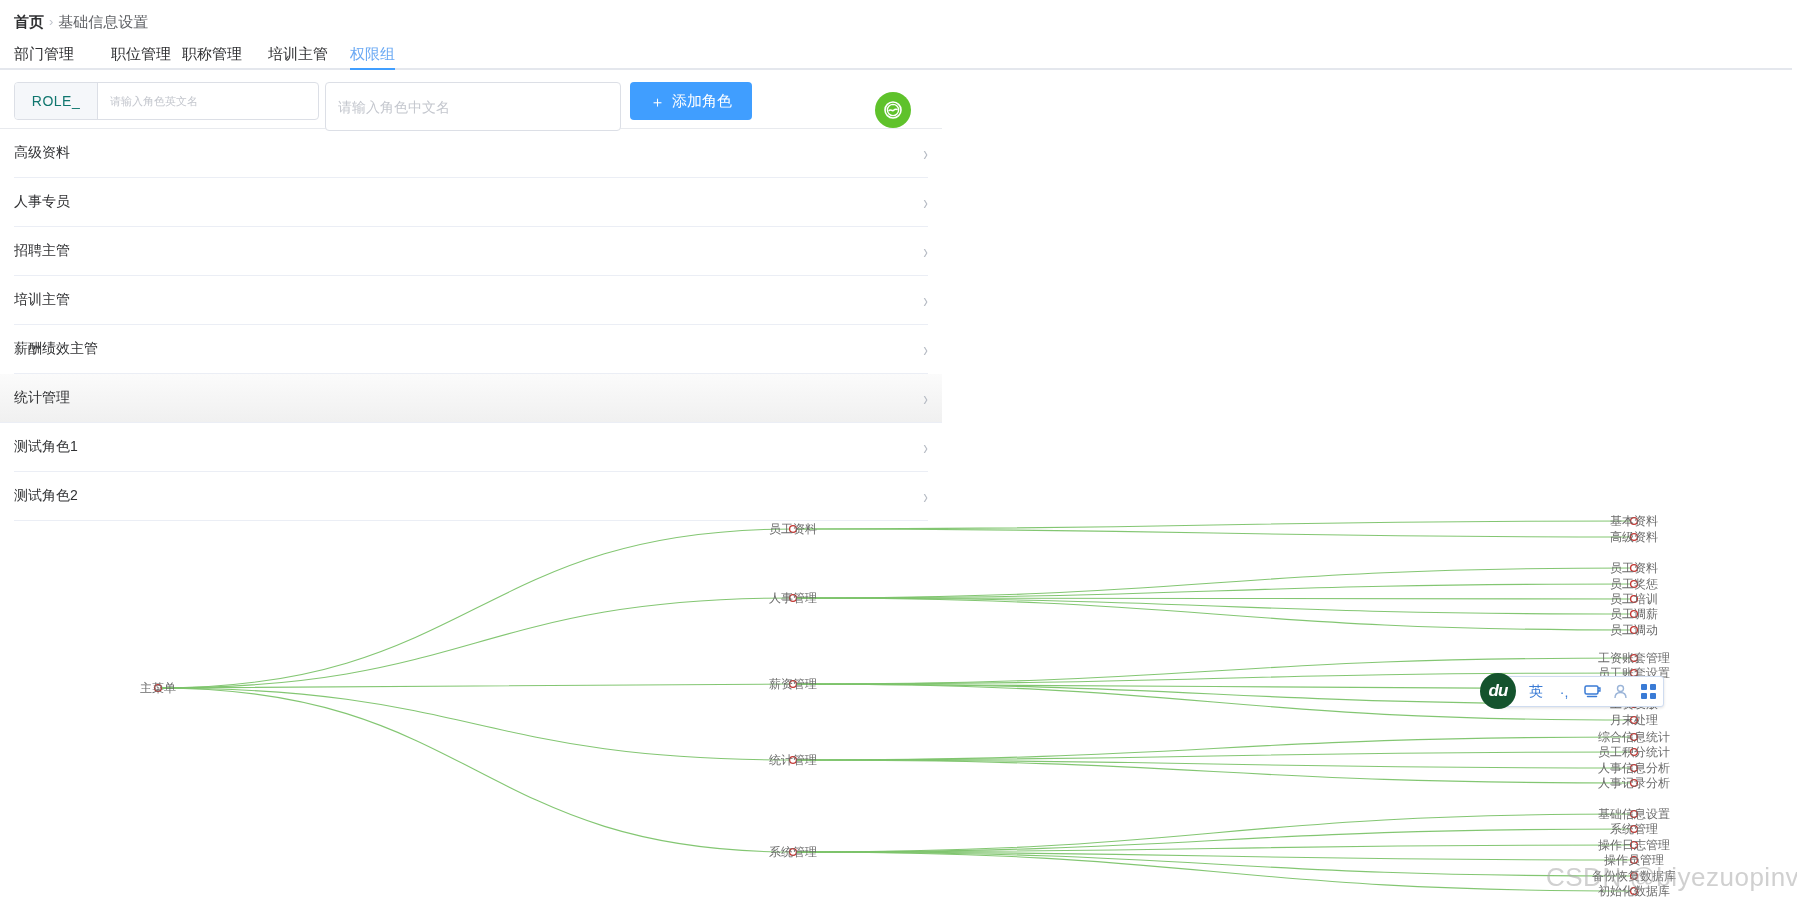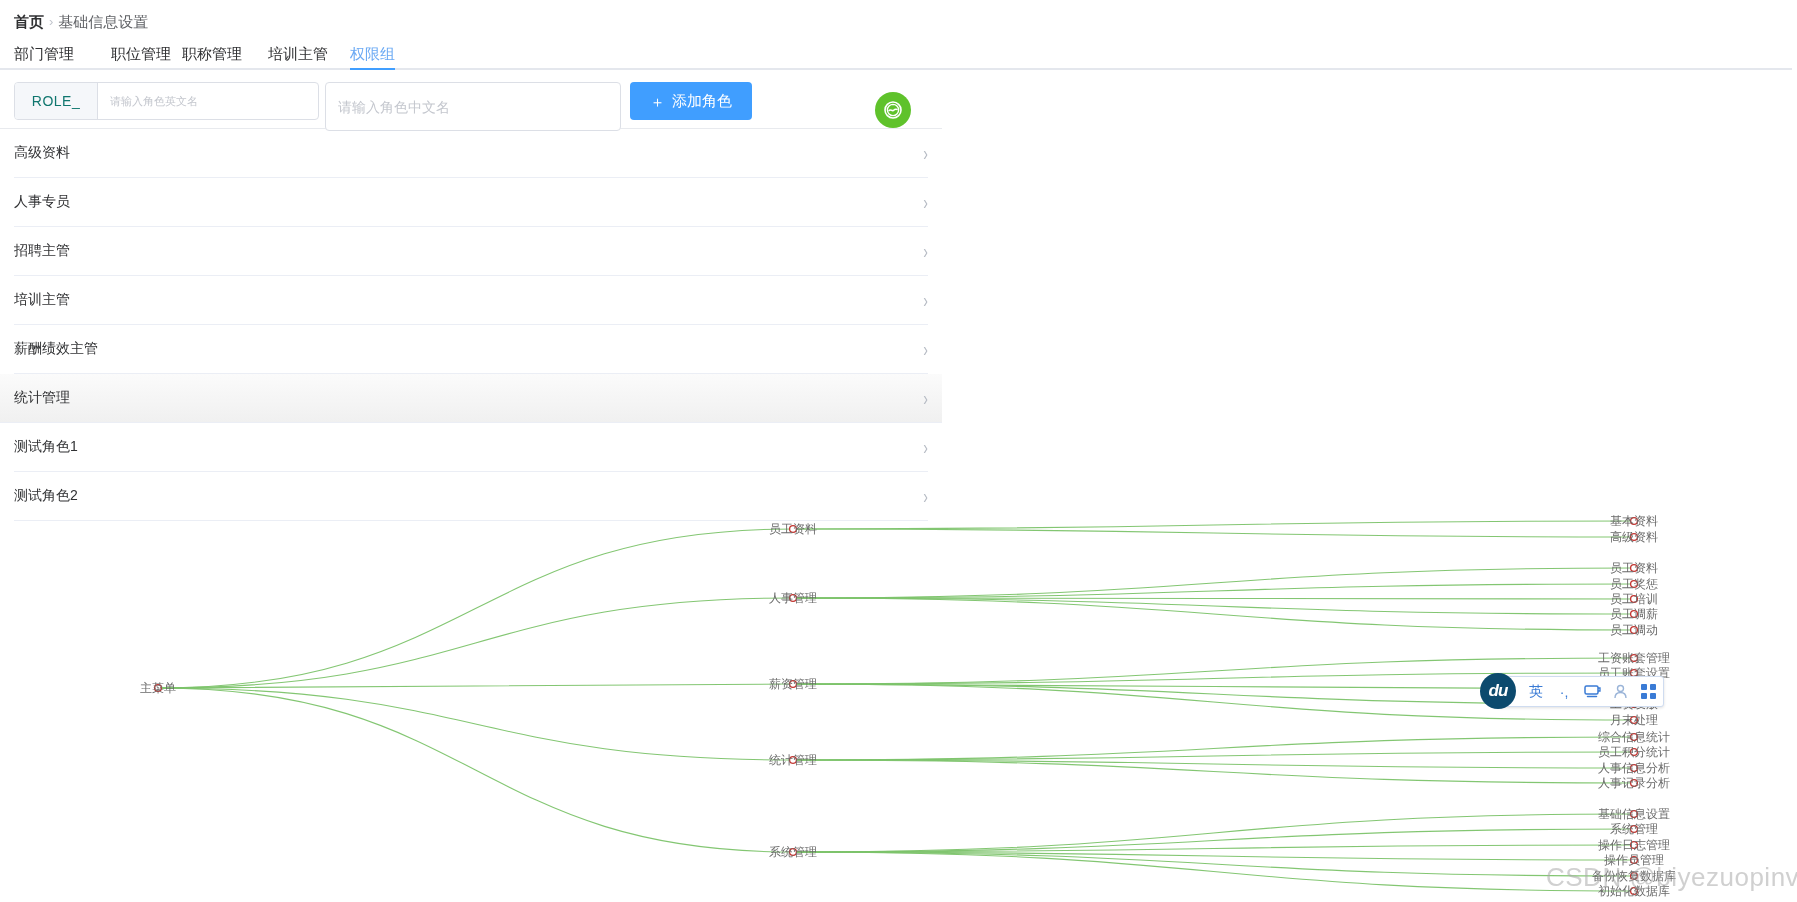--- a/index.html
+++ b/index.html
@@ -121,21 +121,21 @@
     position:absolute;left:1495px;top:676px;
     height:29px;width:167px;
     background:#fff;border:1px solid #cfdcf0;border-radius:3px;
     display:flex;align-items:center;
     box-shadow:0 1px 3px rgba(0,0,0,.12);
     z-index:40;
   }
   .ime-logo{
     position:absolute;left:-16px;top:-4px;
     width:36px;height:36px;border-radius:50%;
-    background:#0c4a6e;color:#fff;
+    background:#14532d;color:#fff;
     display:flex;align-items:center;justify-content:center;
     font-size:17px;font-style:italic;font-weight:bold;
     letter-spacing:-1px;
   }
   .ime-item{
     width:28px;height:27px;display:flex;align-items:center;justify-content:center;
     color:#3a7bd5;font-size:14px;cursor:pointer;
   }
   .ime-item.first{margin-left:26px;}
   .ime-item.dim{color:#9ab4d8;}

